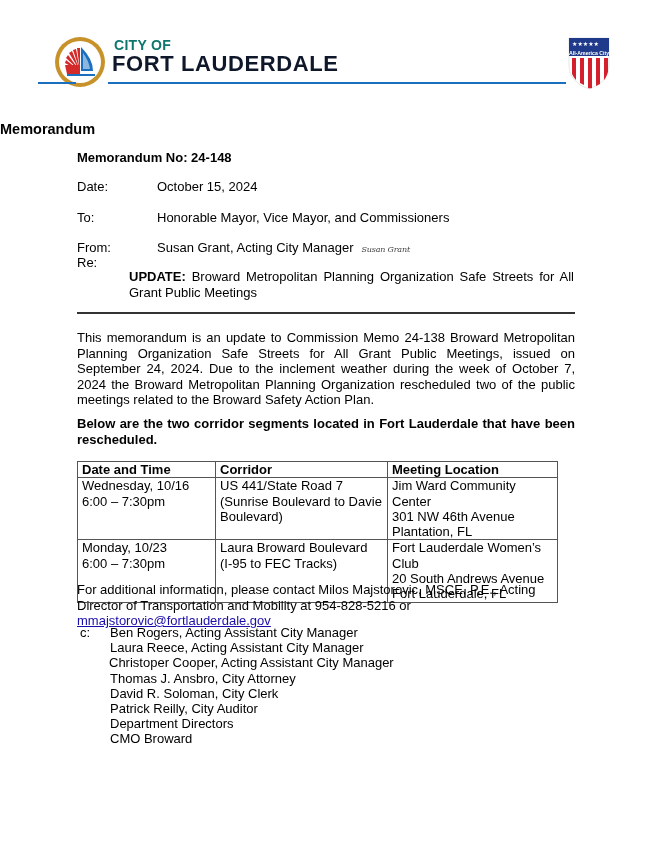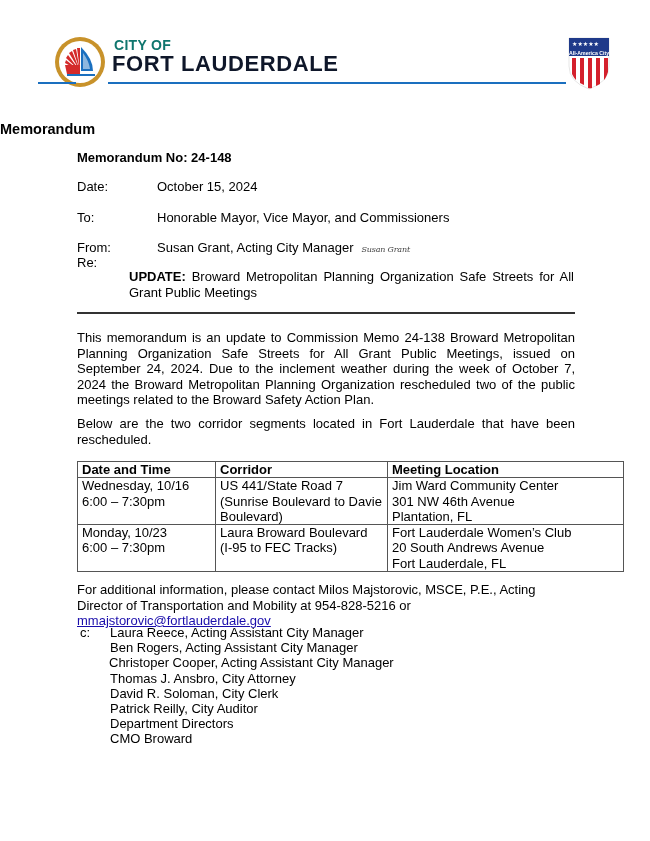--- a/index.html
+++ b/index.html
@@ -19,21 +19,21 @@
     .memo-title { left: 0; width: 650px; top: 121px; text-align: left; font-weight: bold; font-size: 14.5px; }
     .memo-no { left: 77px; top: 150px; font-weight: bold; font-size: 13px; }
     .label { left: 77px; font-weight: normal; font-size: 13px; }
     .value { left: 141px; font-size: 13px; margin-left: 16px; }
     .signature { font-family: "DejaVu Serif", serif; font-style: italic; font-size: 8px; color: #444; margin-left: 8px; letter-spacing: -0.2px; }
     .re-value { left: 129px; top: 269px; width: 445px; text-align: justify; text-align-last: left; line-height: 16px; }
     .rule { left: 77px; top: 312px; width: 498px; height: 2px; background: #333; }
 
     .para { left: 77px; width: 498px; font-size: 13px; line-height: 15.5px; text-align: justify; }
 
-    table.meet { position: absolute; left: 77px; top: 461px; width: 547px; border-collapse: collapse; font-size: 13px; line-height: 15.3px; }
+    table.meet { position: absolute; left: 77px; top: 461px; width: 481px; border-collapse: collapse; font-size: 13px; line-height: 15.3px; }
     table.meet th, table.meet td { border: 1px solid #555; text-align: left; vertical-align: top; padding: 0 4px; }
     table.meet th { font-weight: bold; }
     .col1 { width: 138px; }
     .col2 { width: 172px; }
 
     .email { color: #1a0dab; text-decoration: underline; }
 
     .cc-label { left: 80px; top: 625px; font-size: 13px; }
     .cc-list { left: 110px; top: 625px; font-size: 13px; line-height: 15.2px; }
     .cc-list div.indent-less { margin-left: -1px; }
@@ -98,21 +98,21 @@
 </div>
 
 <div class="abs label" style="top:255px;">Re:</div>
 <div class="abs re-value">
   <b>UPDATE:</b><span> Broward Metropolitan Planning Organization Safe Streets for All Grant Public Meetings</span>
 </div>
 
 <div class="abs rule"></div>
 
 <div class="abs para" style="top:330px;">This memorandum is an update to Commission Memo 24-138 Broward Metropolitan Planning Organization Safe Streets for All Grant Public Meetings, issued on September 24, 2024.  Due to the inclement weather during the week of October 7, 2024 the Broward Metropolitan Planning Organization rescheduled two of the public meetings related to the Broward Safety Action Plan.</div>
-<div class="abs para" style="top:416px;">Below are the two corridor segments located in Fort Lauderdale that have been rescheduled.</div>
+<div class="abs para" style="top:416px;font-weight:bold;">Below are the two corridor segments located in Fort Lauderdale that have been rescheduled.</div>
 
 <table class="meet">
   <thead>
     <tr>
       <th class="col1">Date and Time</th>
       <th class="col2">Corridor</th>
       <th>Meeting Location</th>
     </tr>
   </thead>
   <tbody>
@@ -149,21 +149,21 @@
     </tr>
   </tbody>
 </table>
 
 <div class="abs para" style="top:582px; text-align:left;">
   <span>For additional information, please contact Milos Majstorovic, MSCE, P.E., Acting Director of Transportation and Mobility at 954-828-5216 or </span><a class="email">mmajstorovic@fortlauderdale.gov</a>
 </div>
 
 <div class="abs cc-label">c:</div>
 <div class="abs cc-list">
+  <div>Ben Rogers, Acting Assistant City Manager</div>
   <div>Laura Reece, Acting Assistant City Manager</div>
-  <div>Ben Rogers, Acting Assistant City Manager</div>
   <div class="indent-less">Christoper Cooper, Acting Assistant City Manager</div>
   <div>Thomas J. Ansbro, City Attorney</div>
   <div>David R. Soloman, City Clerk</div>
   <div>Patrick Reilly, City Auditor</div>
   <div>Department Directors</div>
   <div>CMO Broward</div>
 </div>
 
 </body></html>

